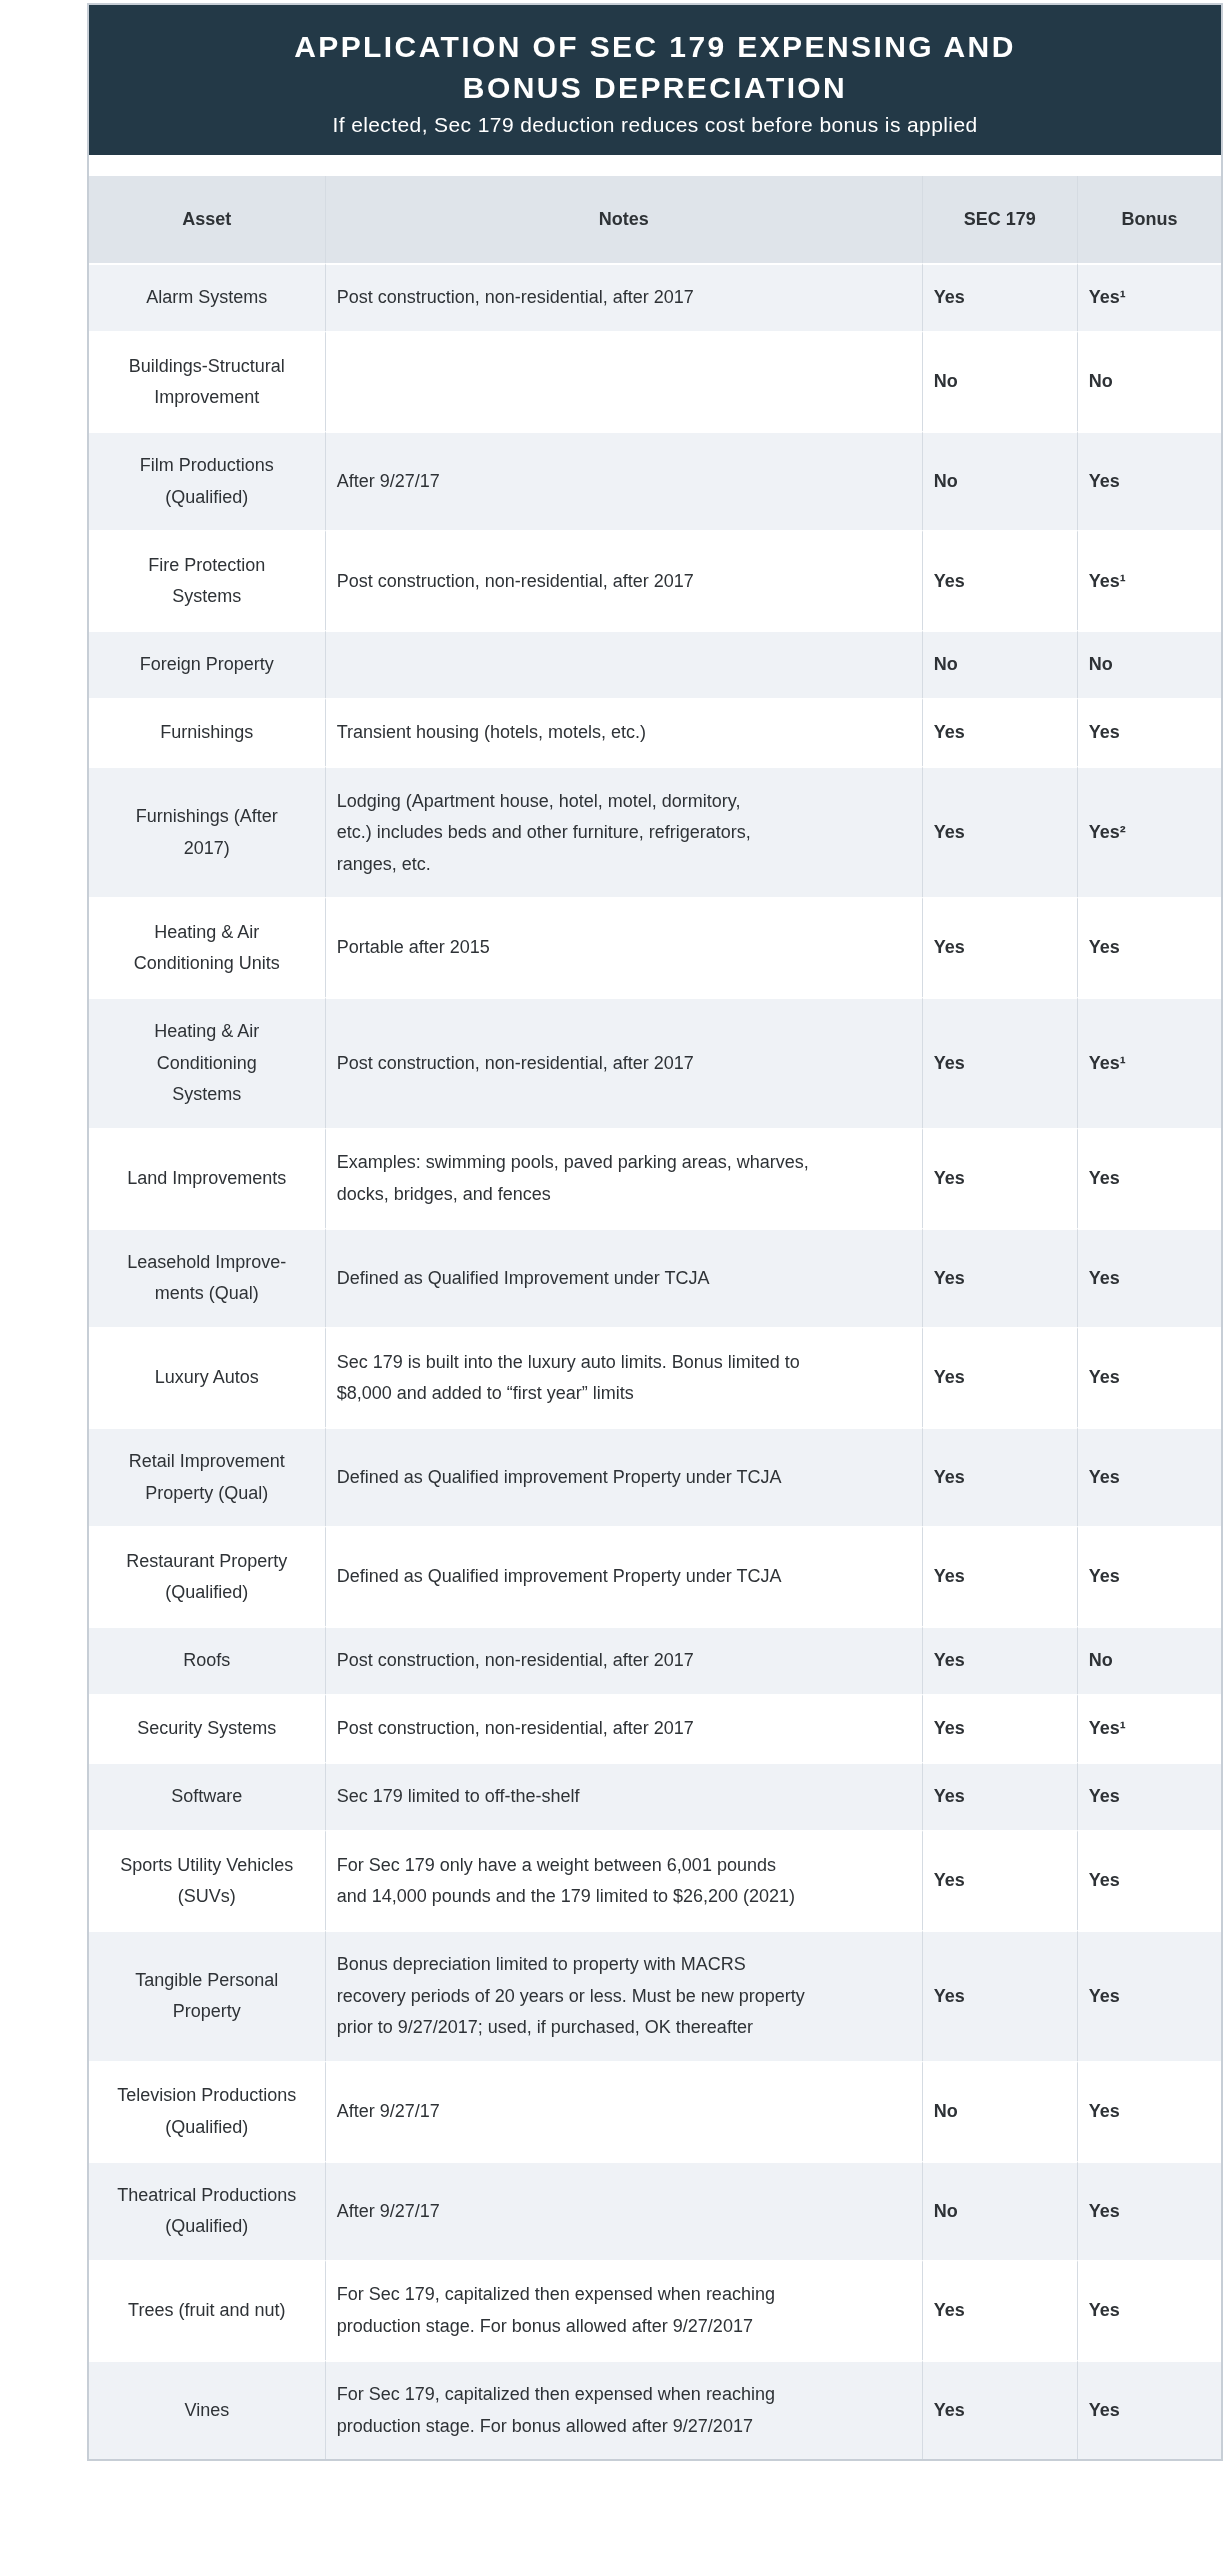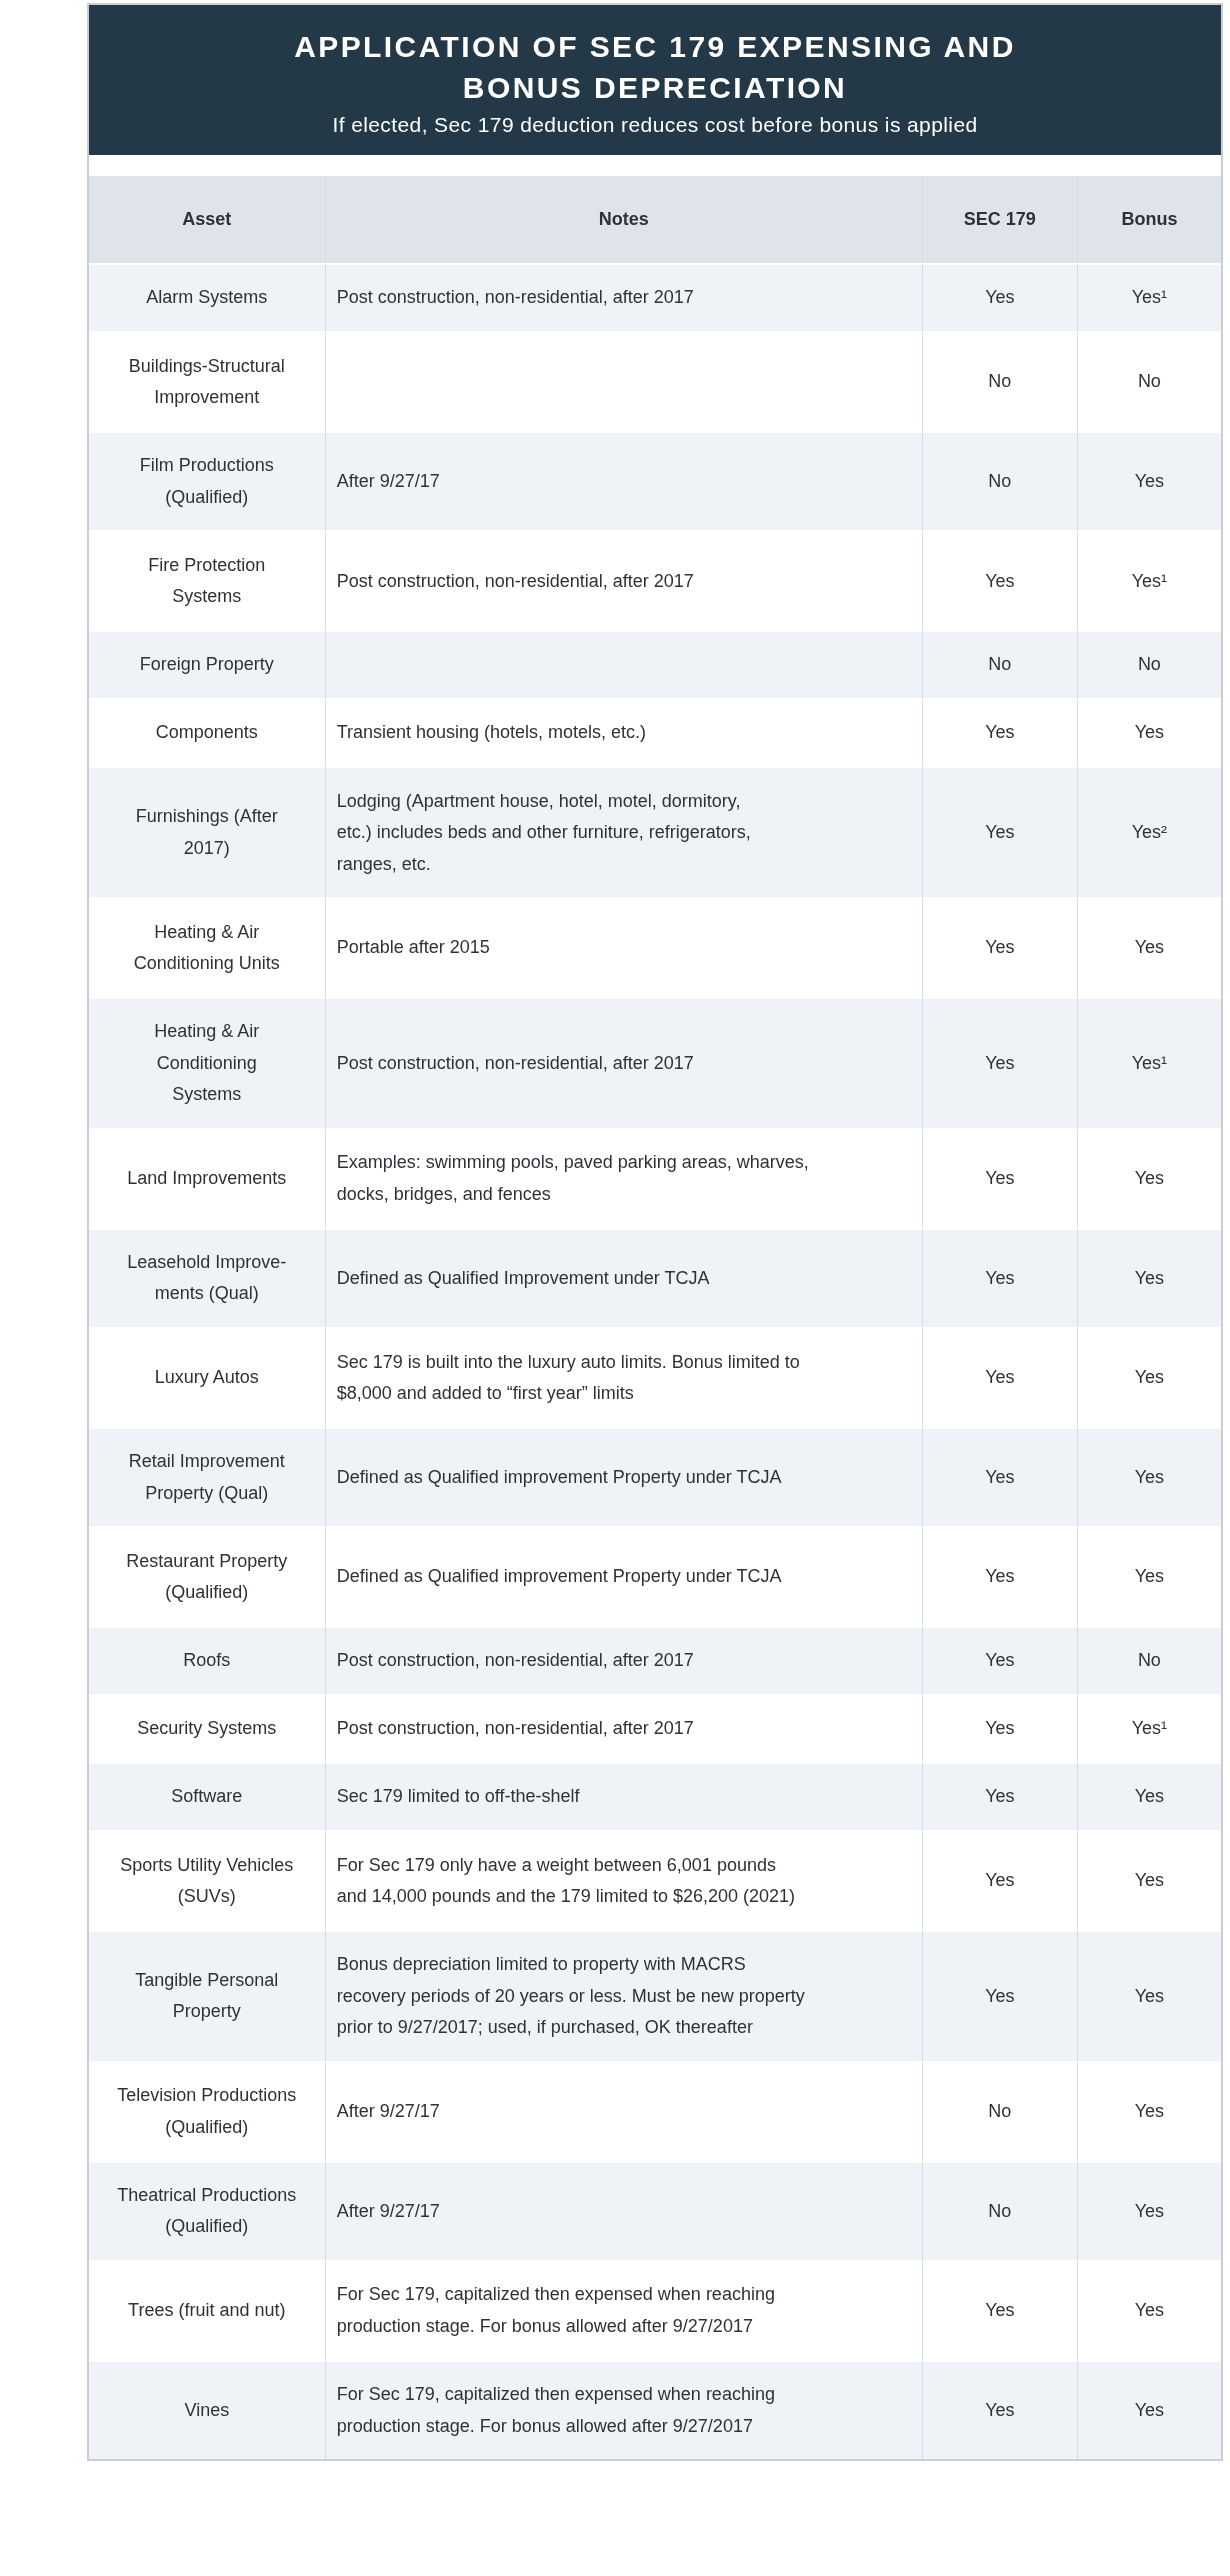--- a/index.html
+++ b/index.html
@@ -82,21 +82,21 @@
     padding:0 7.9px;
     border-top:none;
   }
   tbody td{
     padding:17.3px 11px;
   }
   tbody tr:nth-child(odd) td{background:var(--row-alt-bg);}
   tbody tr:nth-child(even) td{background:var(--row-bg);}
   td.c-asset{text-align:center;}
   td.c-notes{text-align:left;}
-  td.c-center{text-align:center;}
+  td.c-center{text-align:left;font-weight:bold;}
 </style>
 </head>
 <body>
 
 <div class="page">
   <div class="card">
 
     <div class="banner">
       <div class="banner-title">APPLICATION OF SEC 179 EXPENSING AND
 BONUS DEPRECIATION</div>
@@ -148,21 +148,21 @@
             <td class="c-center">Yes</td>
             <td class="c-center">Yes¹</td>
           </tr>
           <tr>
             <td class="c-asset">Foreign Property</td>
             <td class="c-notes"></td>
             <td class="c-center">No</td>
             <td class="c-center">No</td>
           </tr>
           <tr>
-            <td class="c-asset">Components</td>
+            <td class="c-asset">Furnishings</td>
             <td class="c-notes">Transient housing (hotels, motels, etc.)</td>
             <td class="c-center">Yes</td>
             <td class="c-center">Yes</td>
           </tr>
           <tr>
             <td class="c-asset">Furnishings (After
 2017)</td>
             <td class="c-notes">Lodging (Apartment house, hotel, motel, dormitory,
 etc.) includes beds and other furniture, refrigerators,
 ranges, etc.</td>

